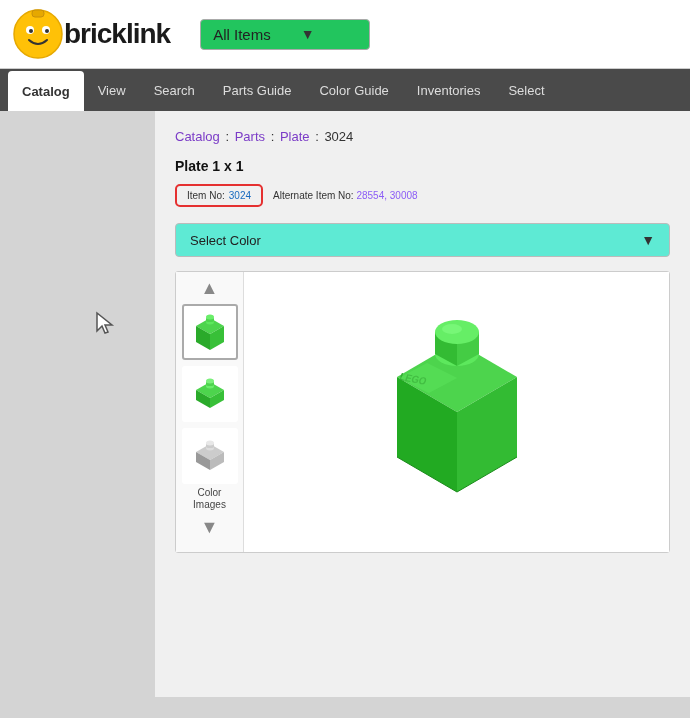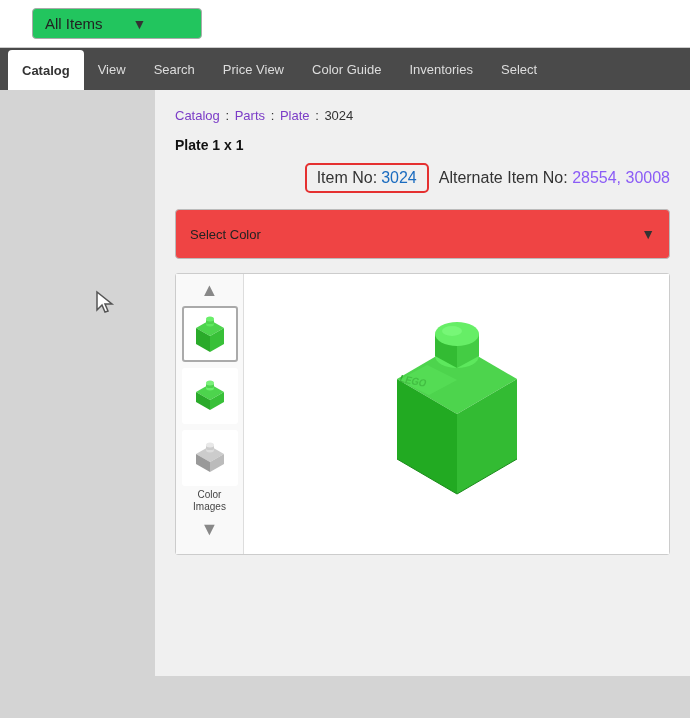--- a/index.html
+++ b/index.html
@@ -132,22 +132,21 @@
       font-weight: bold;
       color: #111;
       margin-bottom: 10px;
     }
 
     
     .item-no-row {
       display: flex;
       align-items: center;
       margin-bottom: 16px;
-      font-size: 16px;
-      justify-content: flex-end;
+      font-size: 10px;
     }
     .item-no-box {
       border: 2.5px solid #e53030;
       border-radius: 5px;
       padding: 4px 10px;
       display: inline-flex;
       align-items: center;
       gap: 4px;
       color: #333;
     }
@@ -158,27 +157,27 @@
     .alternate-text {
       margin-left: 10px;
       color: #333;
     }
     .alt-links {
       color: #8b5cf6;
     }
 
     
     .color-select-wrapper {
-      background: #ef4444;
+      background: #5eead4;
       border: 1px solid #bbb;
       border-radius: 4px;
       display: flex;
       align-items: center;
       justify-content: space-between;
-      padding: 16px 14px;
+      padding: 8px 14px;
       margin-bottom: 14px;
       cursor: pointer;
     }
     .color-select-label {
       font-size: 13px;
       color: #222;
     }
     .color-select-arrow {
       font-size: 14px;
       color: #333;
@@ -252,31 +251,47 @@
     
     .mini-brick {
       width: 44px;
       height: 40px;
     }
   </style>
 </head>
 <body>
 
 <div class="header">
+  <div class="logo-area">
+
+    <svg class="logo-icon" viewBox="0 0 52 52" xmlns="http://www.w3.org/2000/svg">
+      <circle cx="26" cy="26" r="24" fill="#FFC107" stroke="#e6a800" stroke-width="1.5"></circle>
+
+      <circle cx="18" cy="22" r="4" fill="white"></circle>
+      <circle cx="34" cy="22" r="4" fill="white"></circle>
+      <circle cx="19" cy="23" r="2" fill="#333"></circle>
+      <circle cx="35" cy="23" r="2" fill="#333"></circle>
+
+      <path d="M17 32 Q26 40 35 32" stroke="#333" stroke-width="2" fill="none" stroke-linecap="round"></path>
+
+      <rect x="20" y="2" width="12" height="7" rx="3" fill="#e6a800" stroke="#c8900a" stroke-width="1"></rect>
+    </svg>
+    <span class="logo-text">bricklink</span>
+  </div>
   <div class="all-items-dropdown">
     <span>All Items</span>
     <span class="dropdown-arrow">▼</span>
   </div>
 </div>
 
 <div class="navbar">
   <div class="nav-item active">Catalog</div>
   <div class="nav-item">View</div>
   <div class="nav-item">Search</div>
-  <div class="nav-item">Price View</div>
+  <div class="nav-item">Parts Guide</div>
   <div class="nav-item">Color Guide</div>
   <div class="nav-item">Inventories</div>
   <div class="nav-item">Select</div>
 </div>
 
 <div class="main">
 
   <div class="sidebar">
 
     <svg class="cursor-icon" viewBox="0 0 20 24" xmlns="http://www.w3.org/2000/svg">

